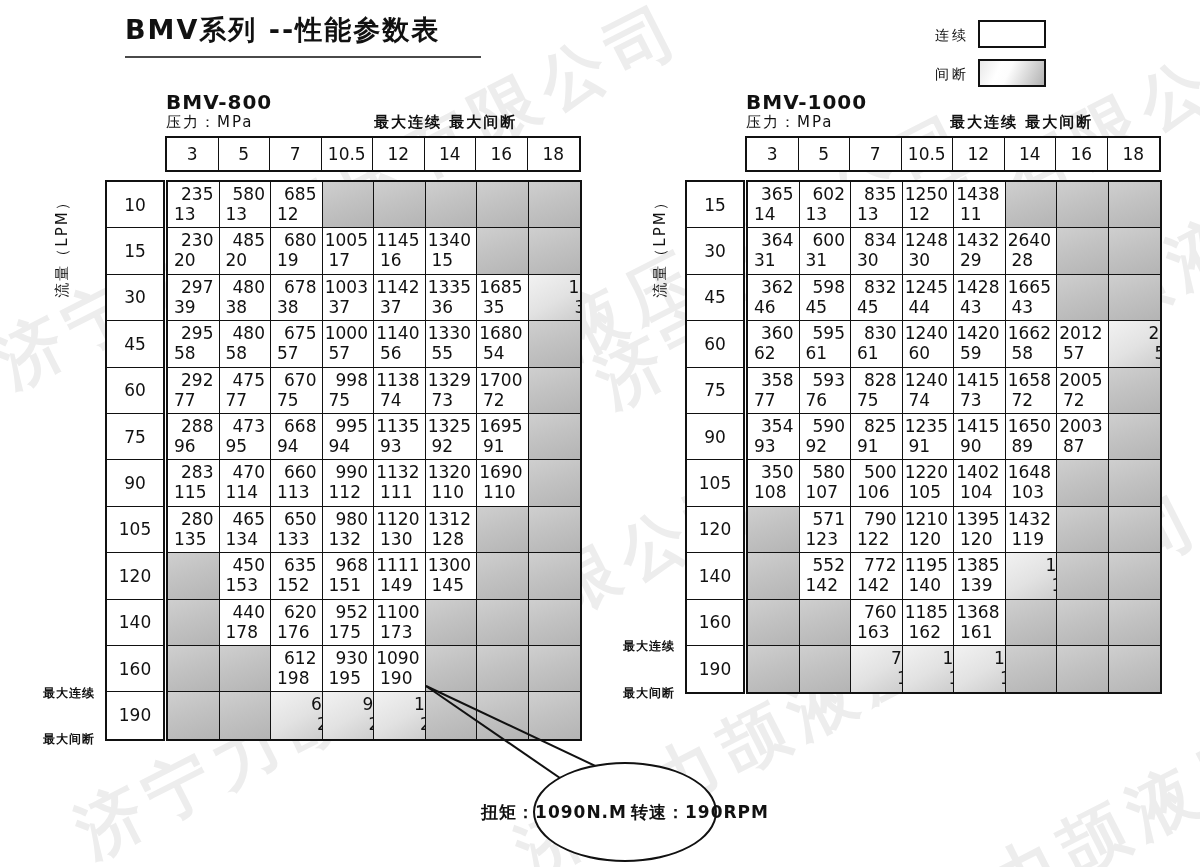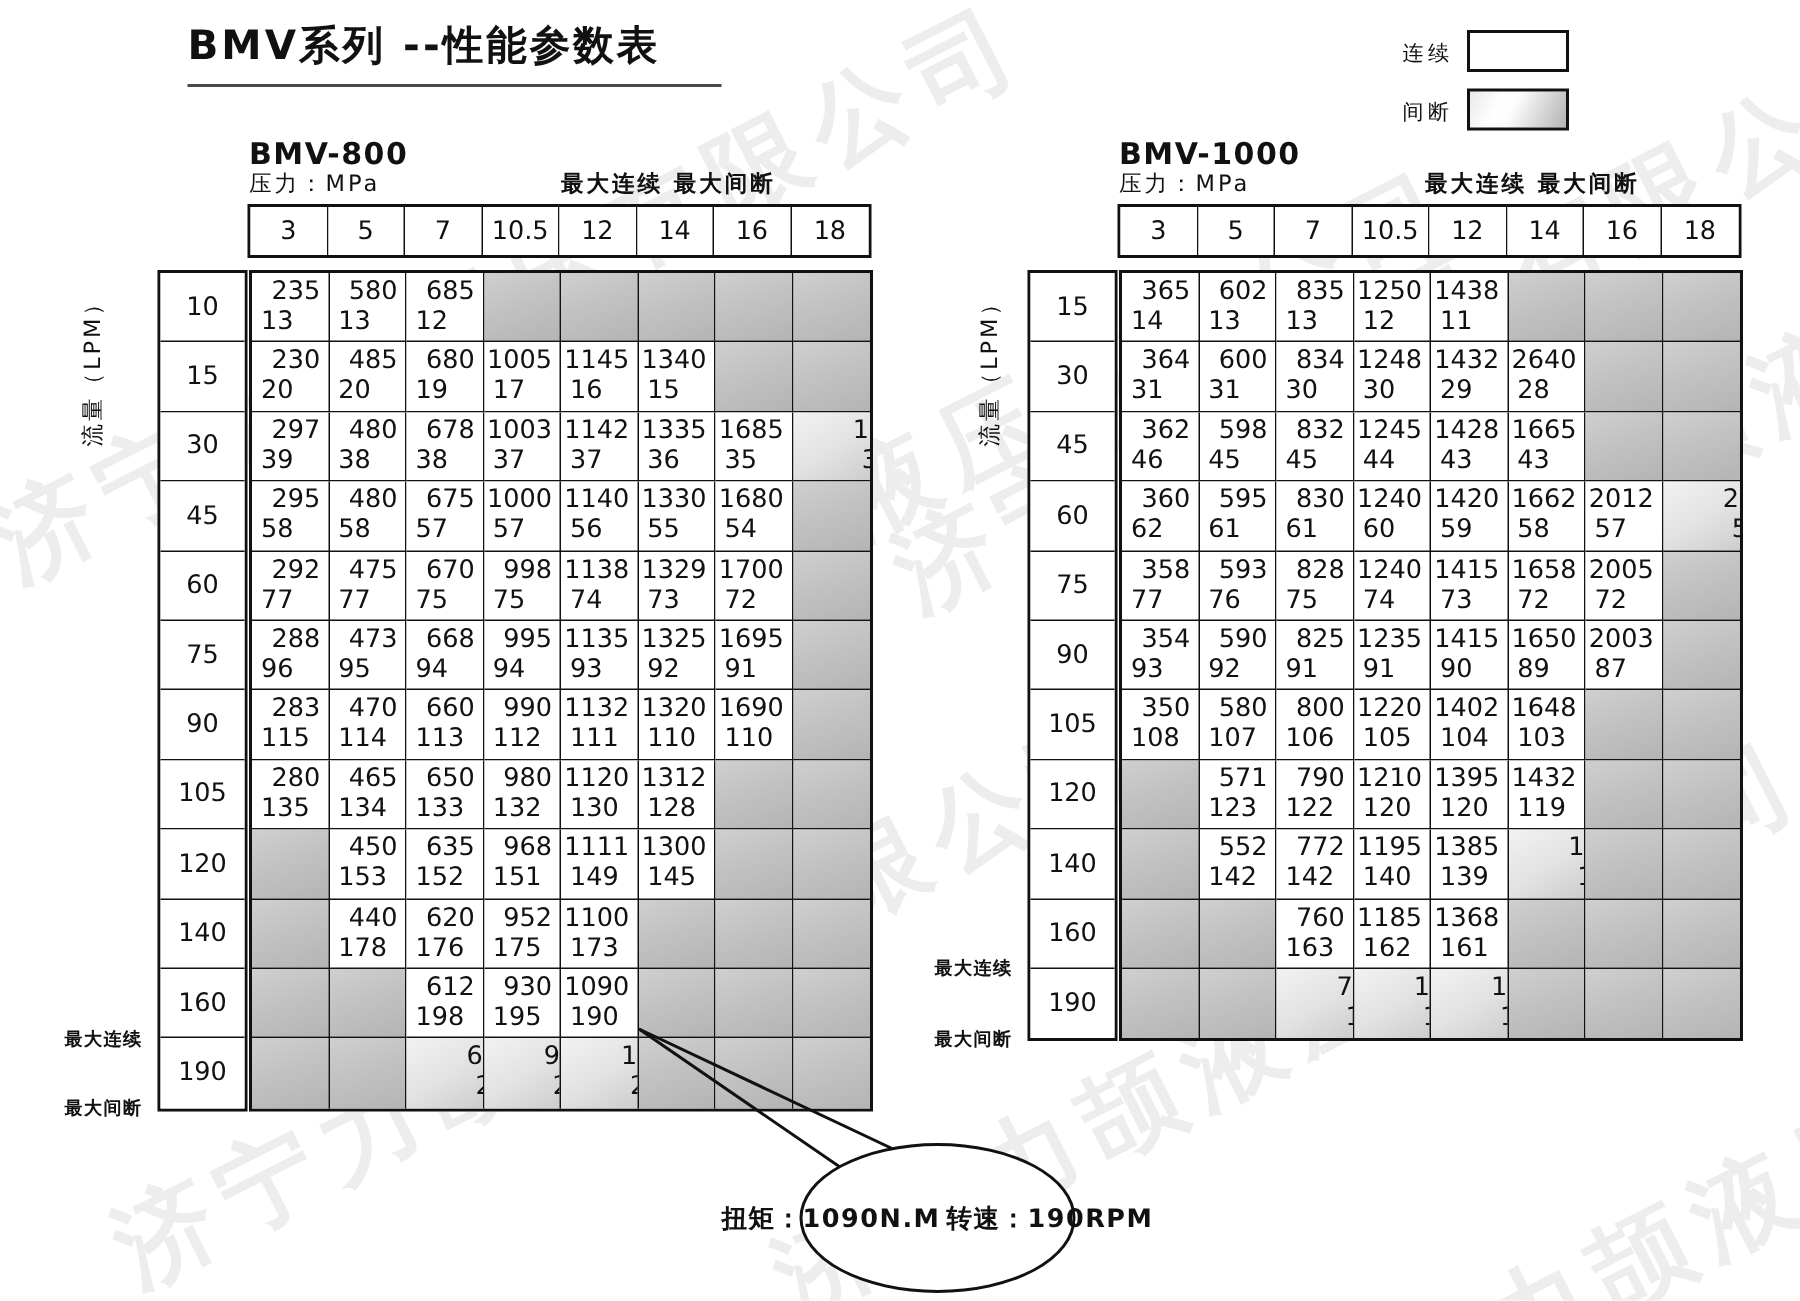--- a/index.html
+++ b/index.html
@@ -609,21 +609,21 @@
       <div class="cell e lastc"></div>
       <div class="cell c">
         <span class="tt">350</span>
         <span class="ss">108</span>
       </div>
       <div class="cell c">
         <span class="tt">580</span>
         <span class="ss">107</span>
       </div>
       <div class="cell c">
-        <span class="tt">800</span>
+        <span class="tt">500</span>
         <span class="ss">106</span>
       </div>
       <div class="cell c">
         <span class="tt">1220</span>
         <span class="ss">105</span>
       </div>
       <div class="cell c">
         <span class="tt">1402</span>
         <span class="ss">104</span>
       </div>

